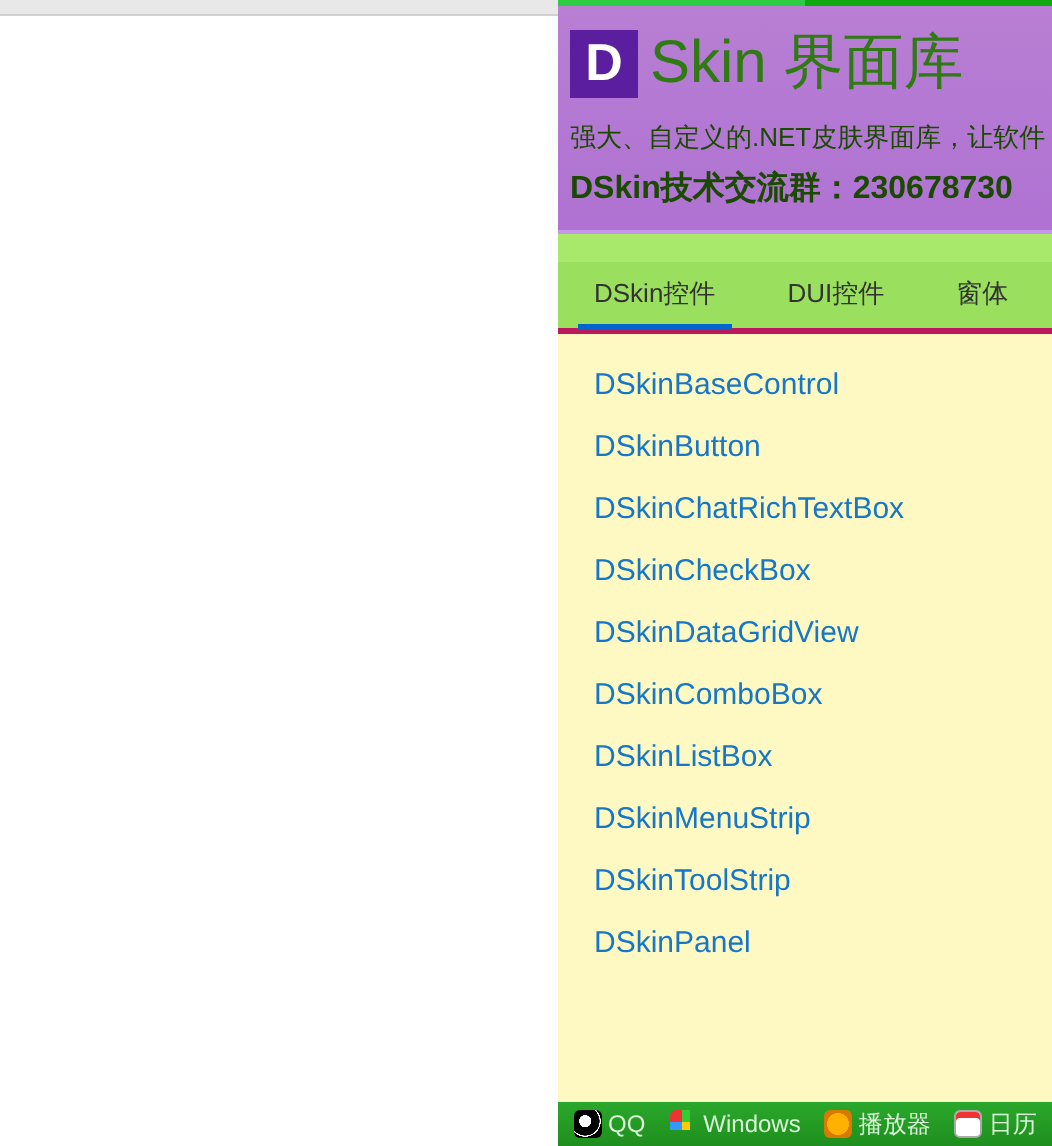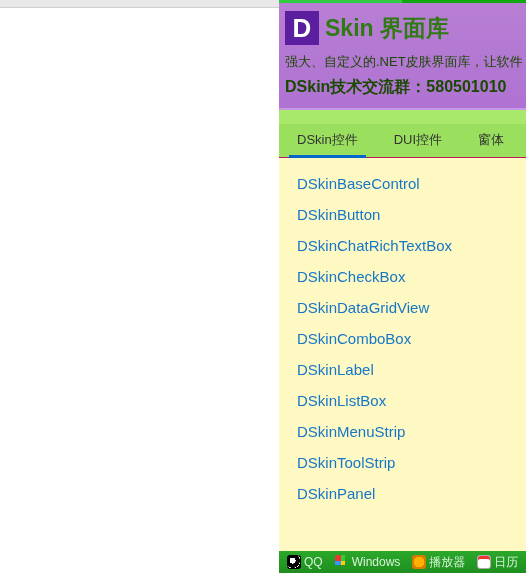--- a/index.html
+++ b/index.html
@@ -53,23 +53,23 @@
     background: #5b1e9e;
     color: #fff;
     font-weight: bold;
     font-size: 26px;
     display: flex;
     align-items: center;
     justify-content: center;
     font-family: Arial, sans-serif;
   }
   .header .app-title {
-    font-size: 23px;
+    font-size: 30px;
     color: #2f7a12;
-    font-weight: 700;
+    font-weight: 400;
   }
   .header .subtitle {
     margin-top: 8px;
     font-size: 13px;
     color: #1a4a00;
     font-weight: normal;
     white-space: nowrap;
   }
   .header .group-line {
     margin-top: 6px;
@@ -78,21 +78,21 @@
     font-weight: bold;
   }
   .tab-wrap {
     background: #a8e86a;
     border-top: 2px solid #c696e8;
   }
   .tabs {
     margin-top: 14px;
     display: flex;
     background: #9ae05e;
-    border-bottom: 1px solid #be185d;
+    border-bottom: 3px solid #be185d;
     font-size: 13px;
   }
   .tabs .tab {
     padding: 7px 18px 8px;
     color: #333;
     cursor: pointer;
     position: relative;
     white-space: nowrap;
   }
   .tabs .tab.active {
@@ -168,39 +168,38 @@
 
 <div class="right-pane">
   <div class="accent-bar"></div>
 
   <div class="header">
     <div class="logo-row">
       <div class="logo-box">D</div>
       <div class="app-title">Skin 界面库</div>
     </div>
     <div class="subtitle">强大、自定义的.NET皮肤界面库，让软件</div>
-    <div class="group-line">DSkin技术交流群：580501010</div>
+    <div class="group-line">DSkin技术交流群：230678730</div>
   </div>
 
   <div class="tab-wrap">
     <div class="tabs">
       <div class="tab active">DSkin控件</div>
       <div class="tab">DUI控件</div>
       <div class="tab">窗体</div>
     </div>
   </div>
 
   <div class="list">
     <div class="item">DSkinBaseControl</div>
     <div class="item">DSkinButton</div>
     <div class="item">DSkinChatRichTextBox</div>
     <div class="item">DSkinCheckBox</div>
     <div class="item">DSkinDataGridView</div>
     <div class="item">DSkinComboBox</div>
-    <div class="item">DSkinLabel</div>
     <div class="item">DSkinListBox</div>
     <div class="item">DSkinMenuStrip</div>
     <div class="item">DSkinToolStrip</div>
     <div class="item">DSkinPanel</div>
   </div>
 </div>
 
 <div class="taskbar">
   <div class="tb">
     <span class="ico ico-qq"></span>

